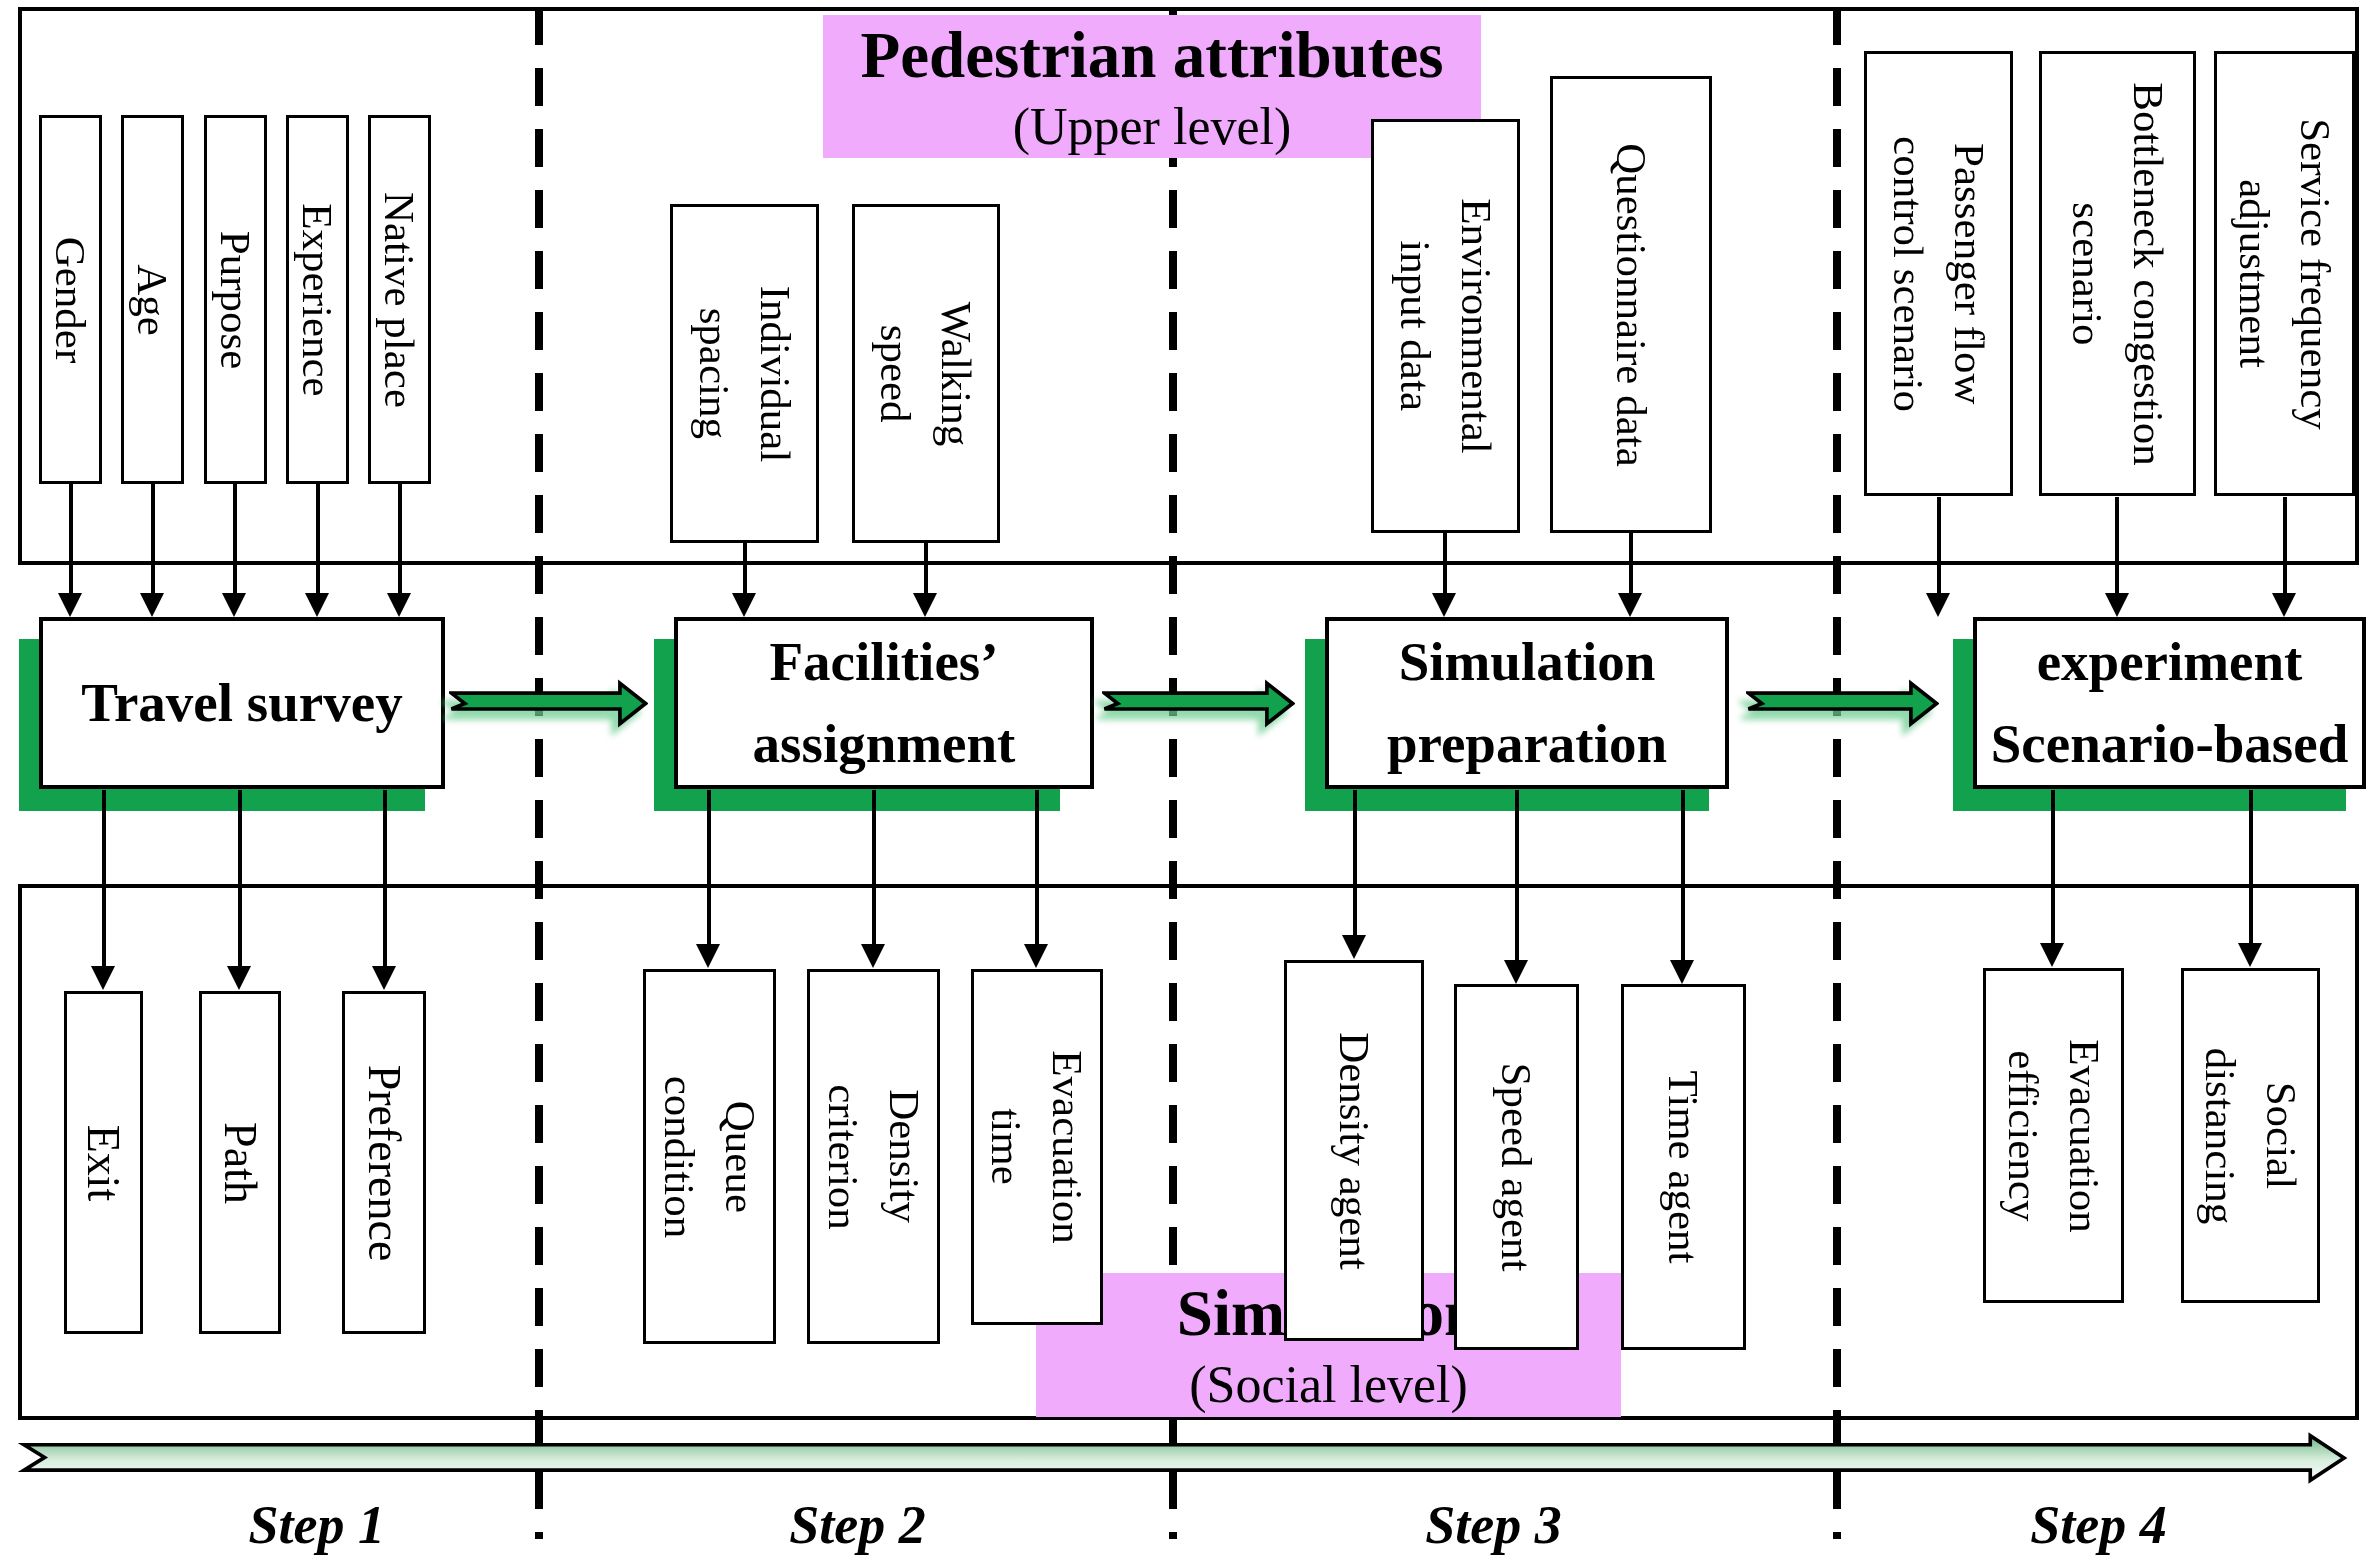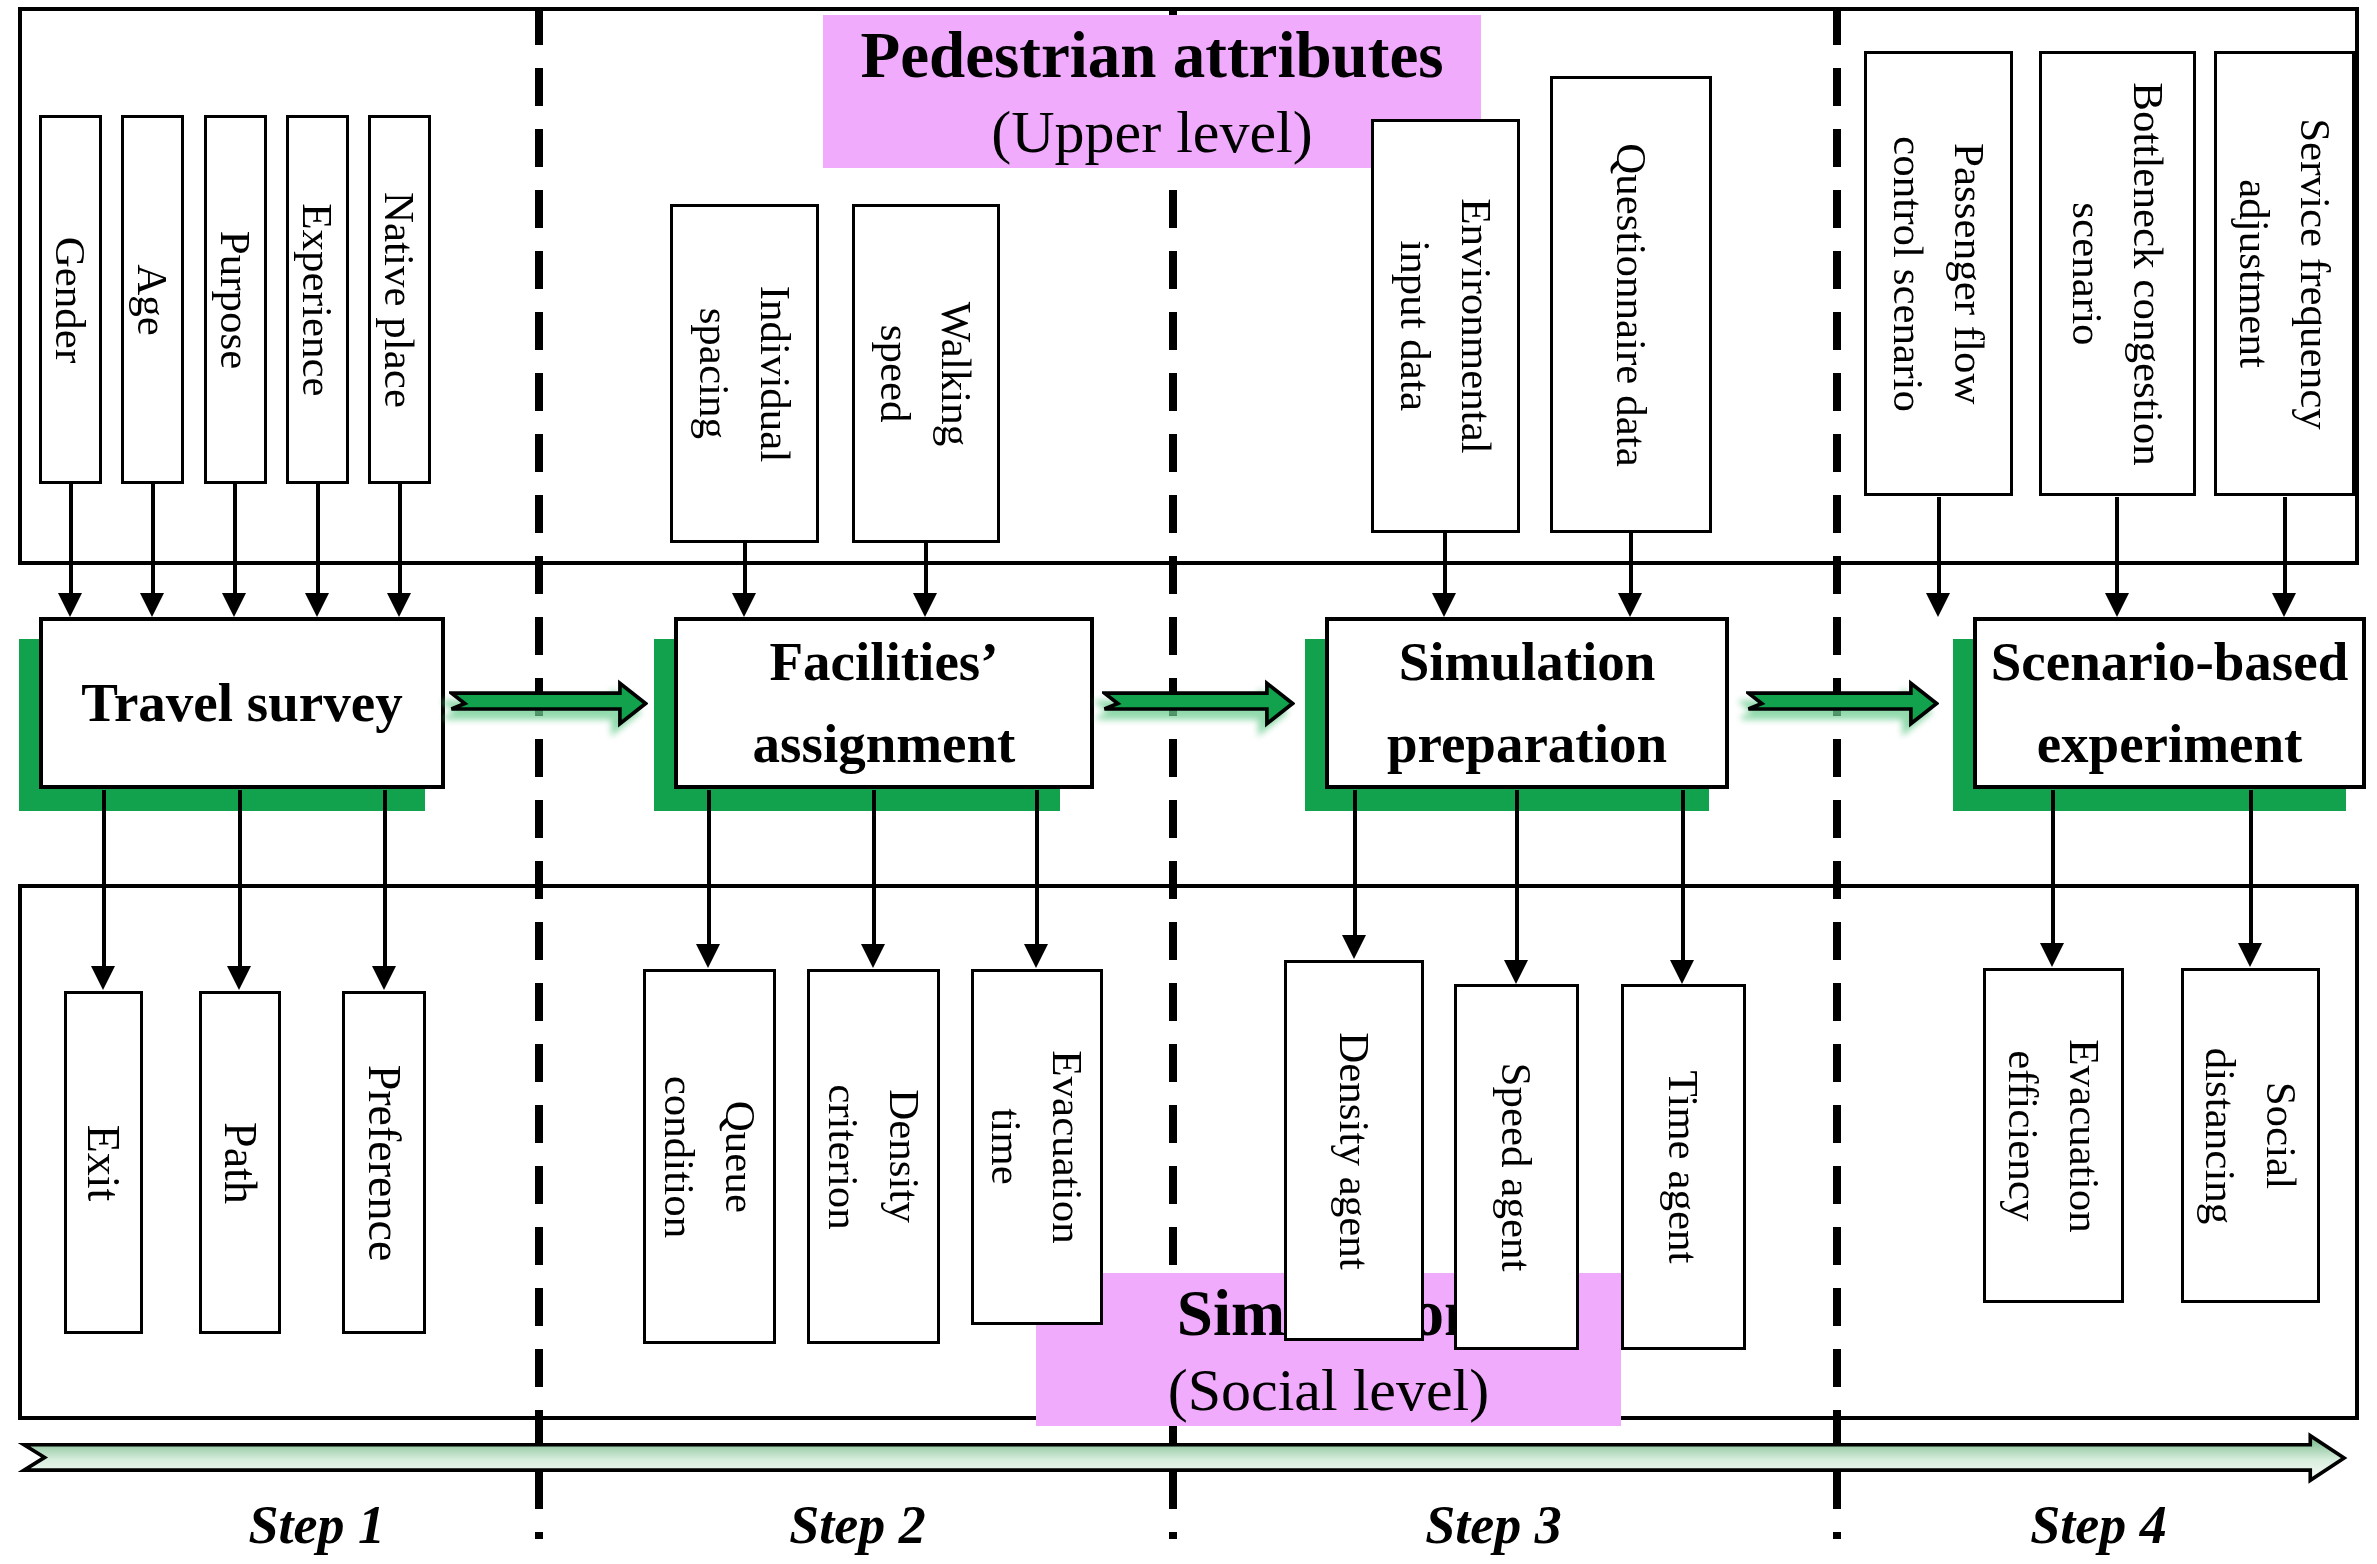--- a/index.html
+++ b/index.html
@@ -24,21 +24,21 @@
   
   .cl{width:3.7px;background:#000;z-index:5;}
   .ah{width:0;height:0;border-left:12.8px solid transparent;border-right:12.8px solid transparent;
       border-top:24.4px solid #000;z-index:5;}
   
   .blockarrow{z-index:6;filter:drop-shadow(-6.1px 9.7px 3px rgba(110,205,145,0.75));}
   .stepbar{z-index:2;}
   
   .ttl{z-index:2;background:#f0abfc;text-align:center;}
   .ttl .l1{font-size:65px;font-weight:bold;line-height:1.25;}
-  .ttl .l2{font-size:60px;line-height:1.2;}
+  .ttl .l2{font-size:52px;line-height:1.2;}
   
   .steplabel{z-index:2;text-align:center;font-size:54px;font-weight:bold;font-style:italic;}
 </style>
 </head>
 <body>
 
 <div id="canvas">
 
   <div class="abs panel" style="left:18.3px;top:7.3px;width:2341px;height:558px;"></div>
   <div class="abs panel" style="left:18.3px;top:884px;width:2341px;height:536px;"></div>
@@ -138,22 +138,22 @@
     </div>
 
   <div class="abs mshadow" style="left:1305px;top:639px;width:404px;height:172px;"></div>
   <div class="abs mainbox" style="left:1325px;top:617px;width:404px;height:172px;">
     <div>Simulation</div>
     <div>preparation</div>
     </div>
 
   <div class="abs mshadow" style="left:1953px;top:639px;width:393px;height:172px;"></div>
   <div class="abs mainbox" style="left:1973px;top:617px;width:393px;height:172px;">
+    <div>experiment</div>
     <div>Scenario-based</div>
-    <div>experiment</div>
     </div>
 
   <svg class="abs blockarrow" style="left:449px;top:679px;" width="199" height="49" viewBox="0 0 326 80">
     <polygon points="4,23 280,23 280,7 322,40 280,73 280,49 4,49 26,40" fill="#12A24E" stroke="#000" stroke-width="6"></polygon>
     </svg>
   <svg class="abs blockarrow" style="left:1102px;top:679px;" width="193" height="49" viewBox="0 0 316 80">
     <polygon points="4,23 270,23 270,7 312,40 270,73 270,49 4,49 26,40" fill="#12A24E" stroke="#000" stroke-width="6"></polygon>
     </svg>
   <svg class="abs blockarrow" style="left:1746px;top:679px;" width="193" height="49" viewBox="0 0 316 80">
     <polygon points="4,23 270,23 270,7 312,40 270,73 270,49 4,49 26,40" fill="#12A24E" stroke="#000" stroke-width="6"></polygon>

